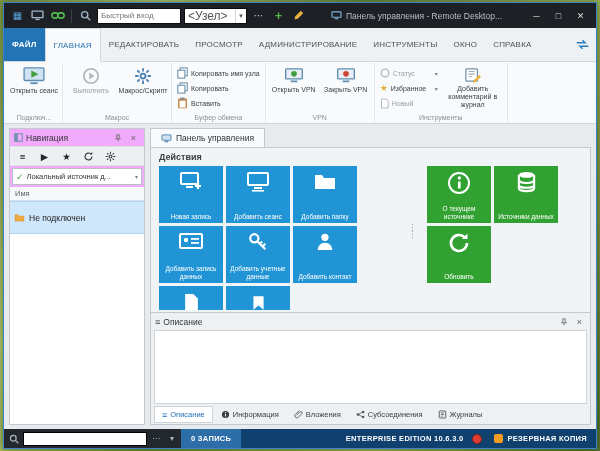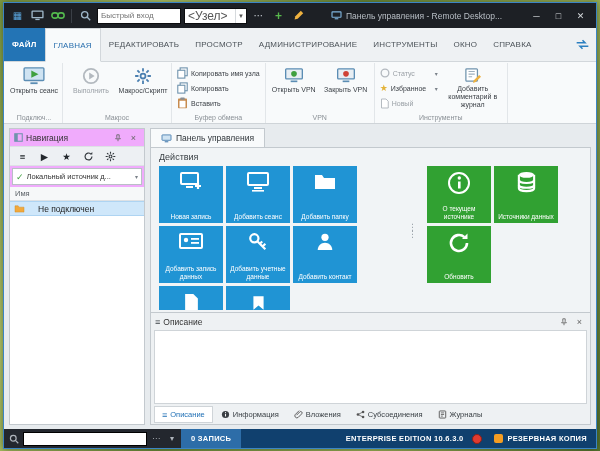--- a/index.html
+++ b/index.html
@@ -49,29 +49,29 @@
 .phead{height:17px;display:flex;align-items:center;padding:0 4px;font-size:8.5px;color:#333;gap:3px;flex:none}
 .phead .sp{flex:1}
 .pico{width:13px;height:13px;display:flex;align-items:center;justify-content:center;color:#666;font-size:9px}
 .ntools{height:20px;display:flex;gap:1px;padding:2px 2px;background:#edf0f3;border-top:1px solid #dde1e5;border-bottom:1px solid #dde1e5;flex:none}
 .ntool{width:21px;height:15px;display:flex;align-items:center;justify-content:center;font-size:9.5px;color:#23282d}
 .srcrow{height:17px;display:flex;align-items:center;background:#fff;border:1px solid #b9c0c6;margin:2px 2px;padding:0 3px;font-size:7.5px;color:#333;gap:3px;flex:none}
 .srcrow .chk{color:#3fa03f;font-weight:bold;font-size:9px}
 .srcrow .sp{flex:1}
 .namehead{height:14px;font-size:7.5px;color:#5a6167;padding:2px 5px;border-bottom:1px solid #dde1e5;background:#f6f8f9;flex:none}
 .tree{flex:1;background:#fff;min-height:0}
-.titem{height:15px;display:flex;align-items:center;gap:13px;padding:0 4px;font-size:8.5px;color:#222;
+.titem{height:33px;display:flex;align-items:center;gap:4px;padding:0 4px;font-size:8.5px;color:#222;
   background:#cfe7fa;border-top:1px solid #aed4f2;border-bottom:1px solid #aed4f2}
 
 
 .mainpanel{flex:1;display:flex;flex-direction:column;min-width:0}
 .doctabs{height:19px;display:flex;align-items:stretch;flex:none}
 .doctab{background:#f8fafb;border:1px solid #c3c9ce;border-bottom:none;display:flex;align-items:center;gap:4px;padding:0 10px;font-size:8.5px;color:#2f353a}
 .dashwrap{flex:1;border:1px solid #c3c9ce;background:#f1f4f6;display:flex;flex-direction:column;min-height:0}
-.acthead{font-size:9px;font-weight:normal;color:#3a4045;padding:4px 8px 3px;flex:none}
+.acthead{font-size:9px;font-weight:bold;color:#3a4045;padding:4px 8px 3px;flex:none}
 .tiles{position:relative;flex:1;margin:1px 8px 2px;min-height:0;overflow:hidden}
 .tile{position:absolute;width:64px;height:57px;color:#fff;display:flex;flex-direction:column;align-items:center;padding-top:5px}
 .tile.blue{background:#2094d4}
 .tile.green{background:#31a132}
 .tile .lbl{font-size:6.5px;text-align:center;line-height:1.2;padding:0 2px 2px;margin-top:auto}
 .tile.short{height:34px;justify-content:center;padding-top:0}
 .vdots{position:absolute;color:#9aa2a9;font-size:9px;line-height:.8;text-align:center}
 
 
 .descpanel{height:112px;border:1px solid #c3c9ce;border-top:none;background:#eef1f3;display:flex;flex-direction:column;flex:none}

